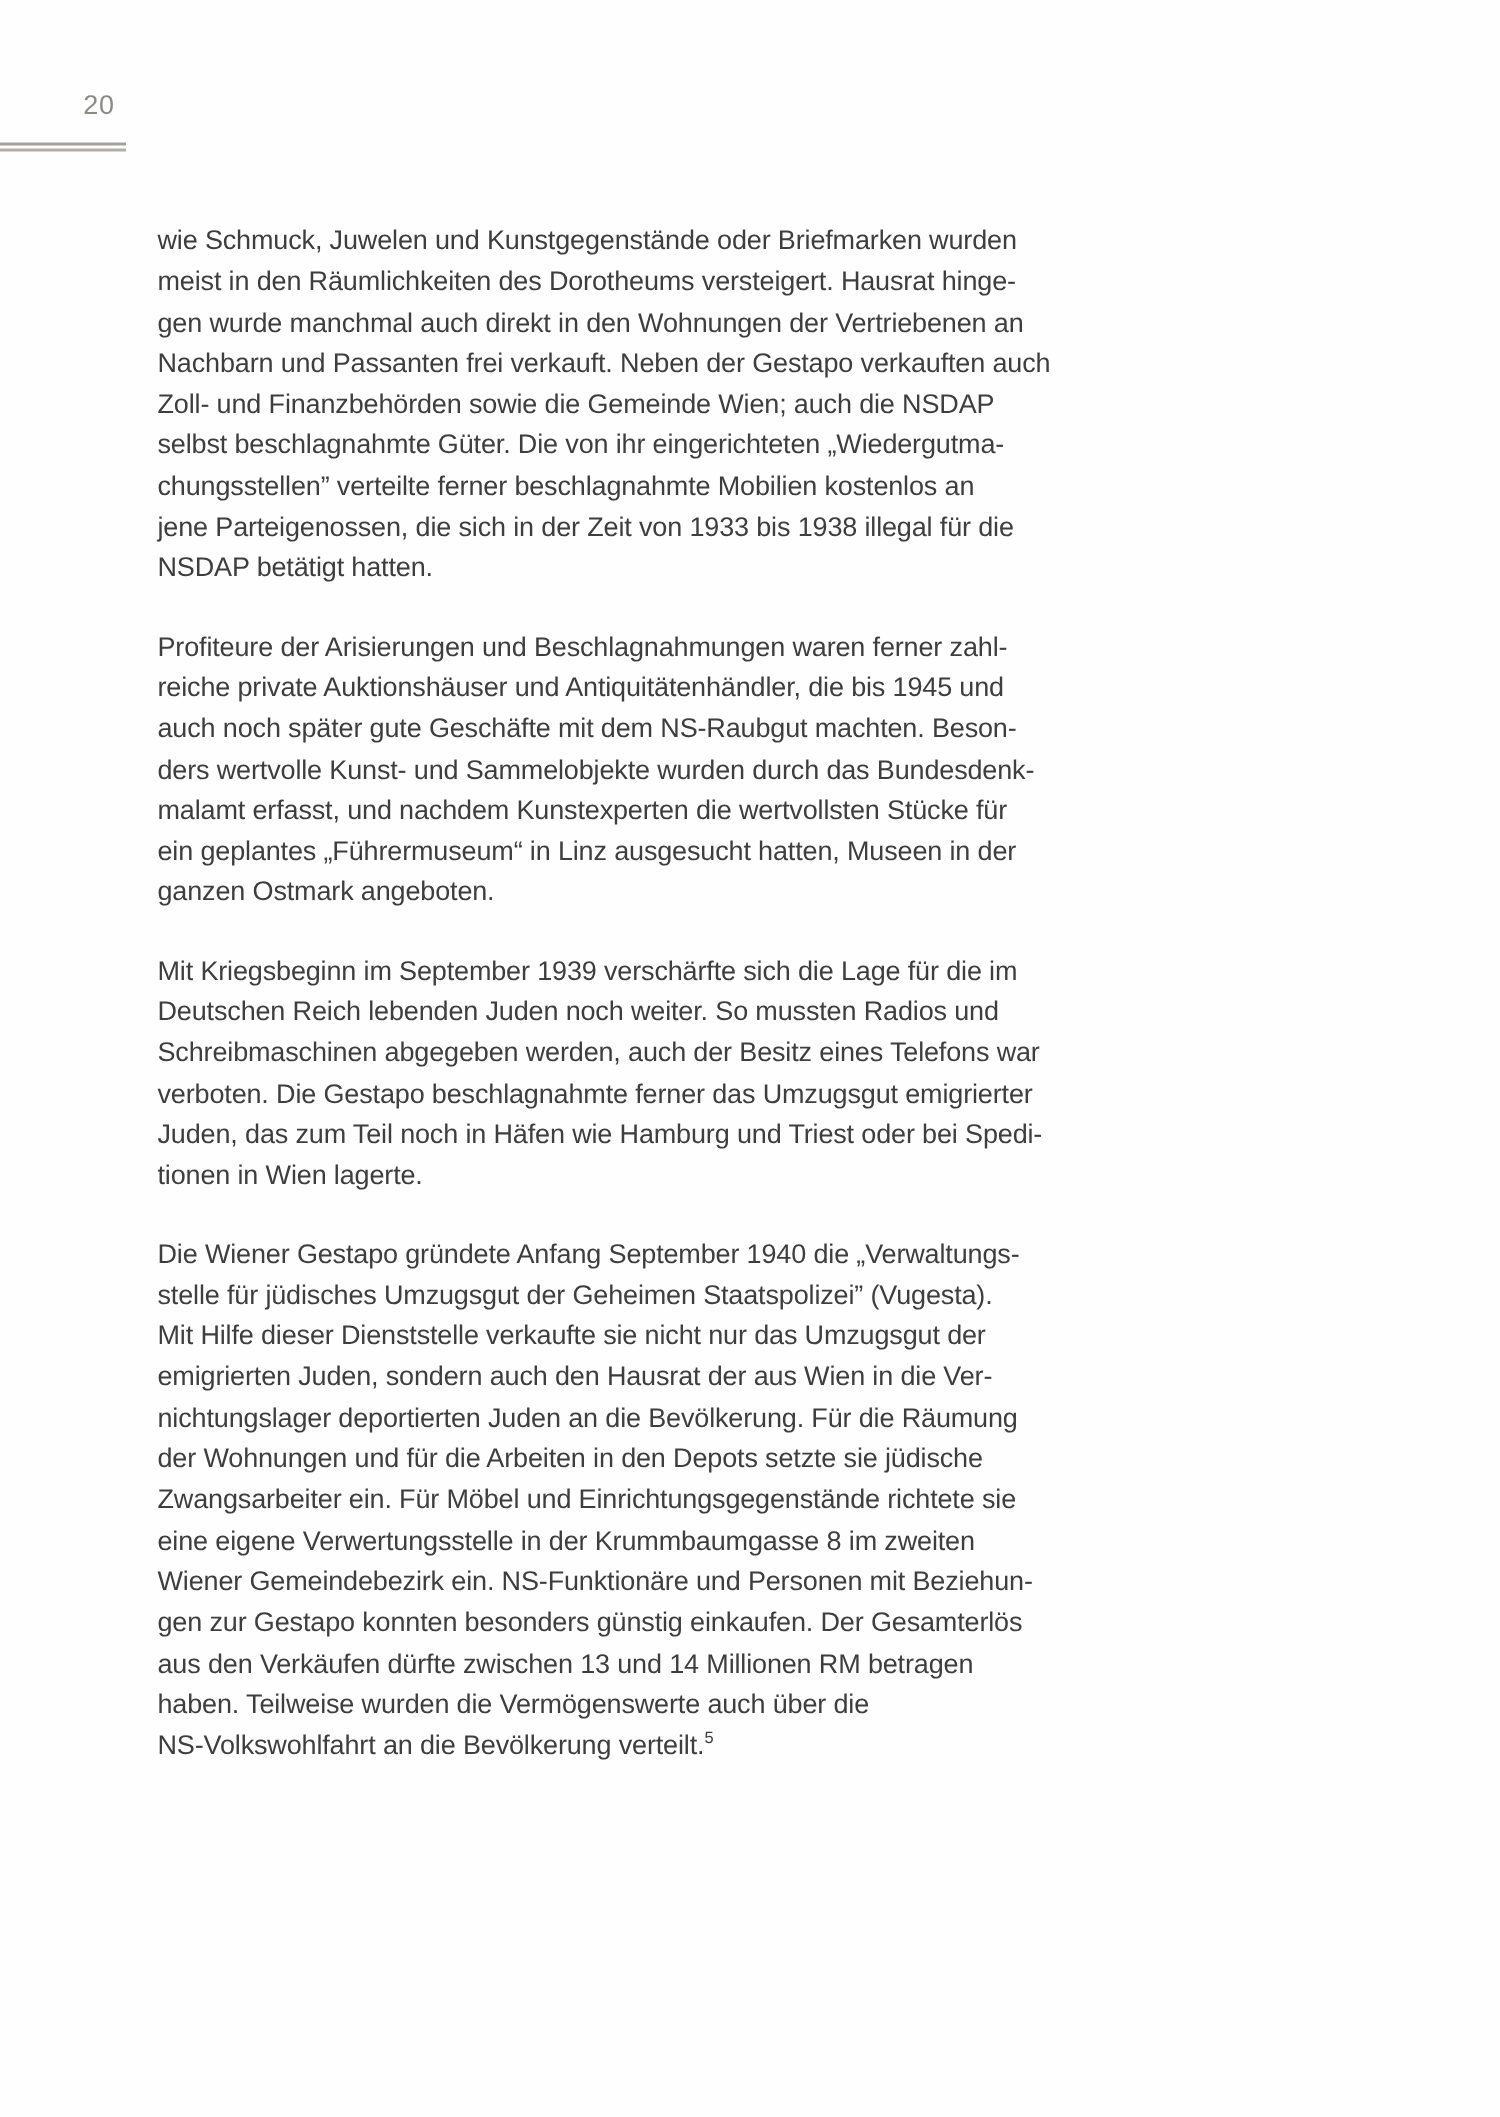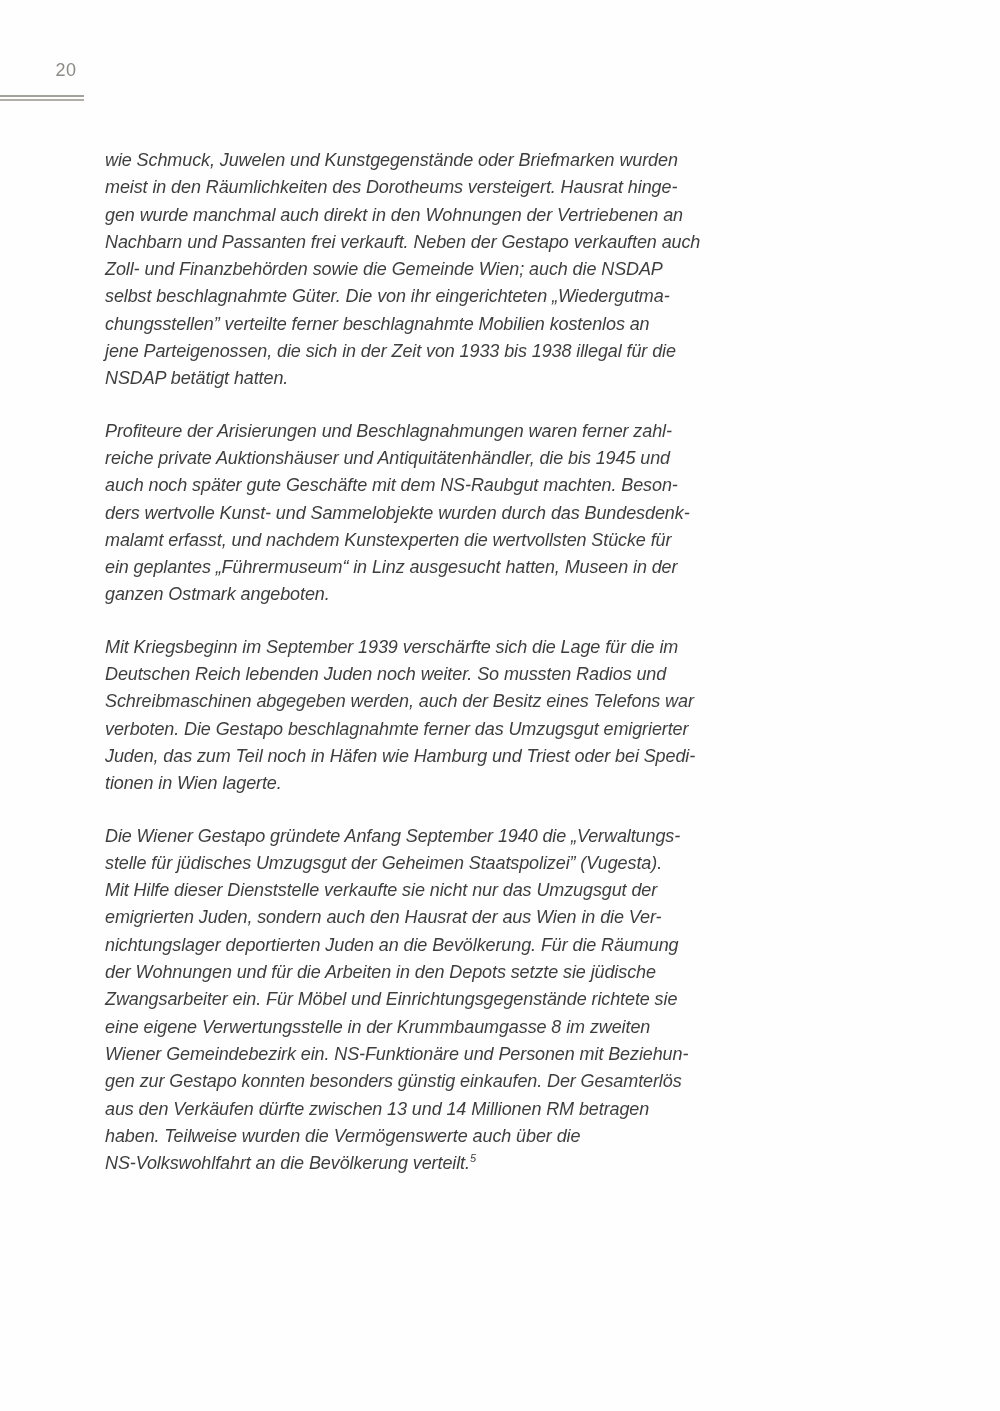--- a/index.html
+++ b/index.html
@@ -45,21 +45,20 @@
     width: 690px;
   }
   .para {
     margin: 0 0 25px 0;
     white-space: pre-line;
     font-size: 18px;
     line-height: 27.3px;
     letter-spacing: -0.1px;
     color: #3e3e3e;
     font-weight: 400;
-    font-style: italic;
   }
   .para sup {
     font-size: 11px;
     line-height: 0;
     vertical-align: super;
   }
 </style>
 </head>
 <body>
 

